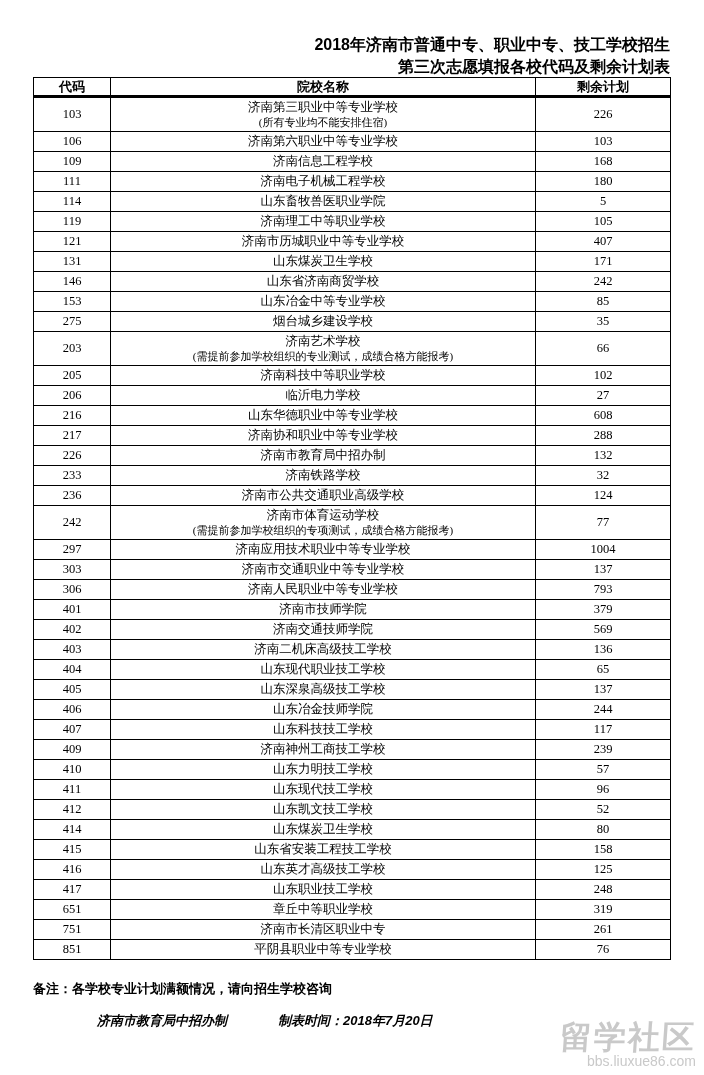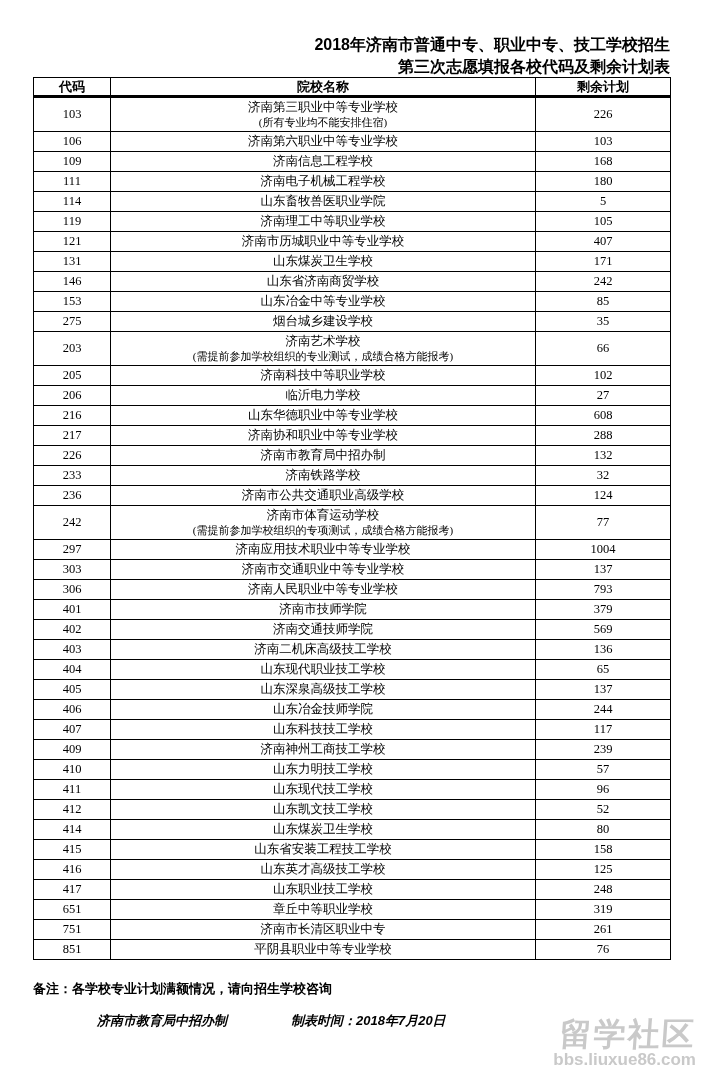--- a/index.html
+++ b/index.html
@@ -63,40 +63,40 @@
   }
   .footer-line {
     font-family: "Liberation Sans", sans-serif;
     font-weight: bold;
     font-size: 13px;
     margin-top: 14px;
     display: flex;
     font-style: italic;
   }
   .footer-line .producer { margin-left: 64px; }
-  .footer-line .made-date { margin-left: 64px; }
+  .footer-line .made-date { margin-left: 51px; }
   .watermark {
     position: absolute;
     right: 8px;
     bottom: 6px;
     text-align: right;
     color: #c9c9c9;
     font-family: "Liberation Sans", sans-serif;
     line-height: 1.05;
     user-select: none;
   }
   .watermark .wm-main {
     font-size: 32px;
     font-weight: bold;
     letter-spacing: 2px;
     transform: skewX(-4deg);
   }
   .watermark .wm-sub {
-    font-size: 17px;
-    font-weight: bold;
+    font-size: 14px;
+    font-weight: normal;
   }
 </style>
 </head>
 <body>
 
 <div class="page">
 
   <div class="title">
     <div>2018年济南市普通中专、职业中专、技工学校招生</div>
     <div>第三次志愿填报各校代码及剩余计划表</div>

